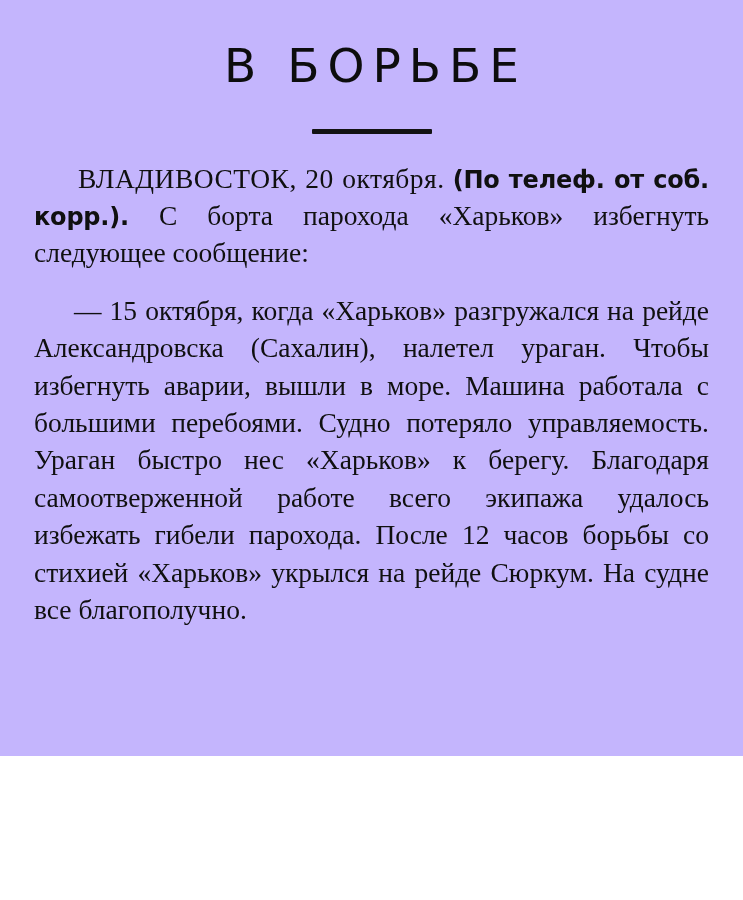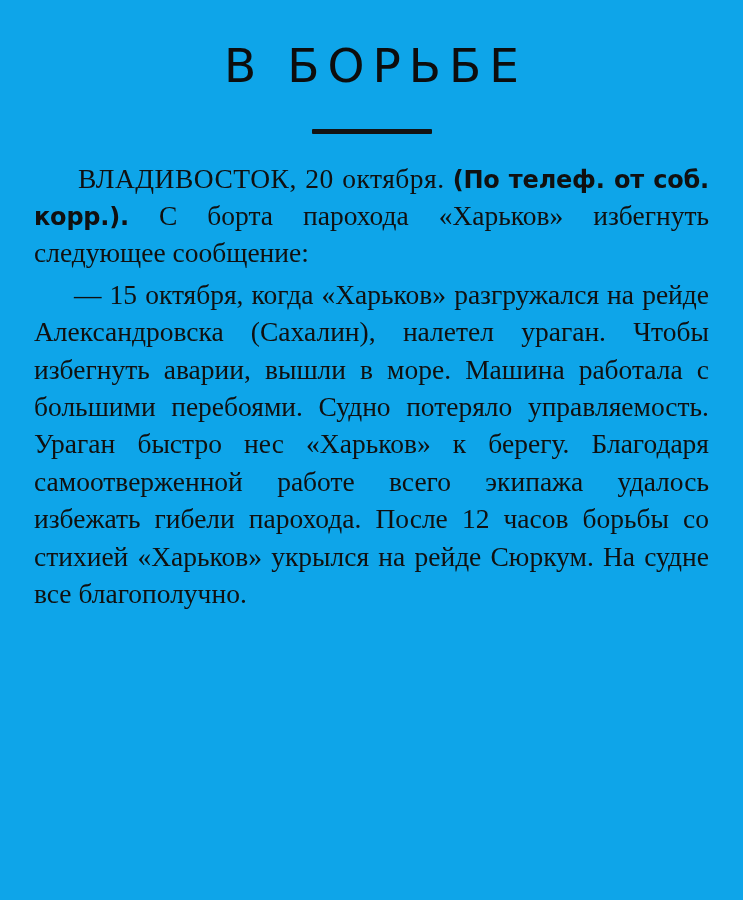--- a/index.html
+++ b/index.html
@@ -10,24 +10,24 @@
   body {
     width: 743px;
     height: 900px;
     font-family: "Liberation Serif", serif;
     color: #111111;
     overflow: hidden;
   }
   .page {
     position: relative;
     width: 743px;
-    height: 900px;
+    height: 756px;
     box-sizing: border-box;
     padding: 34px 34px 20px 34px;
-    background: #0ea5e9;
+    background: #c4b5fd;
   }
   .headline {
     text-align: center;
     font-family: "DejaVu Sans", sans-serif;
     font-weight: 400;
     letter-spacing: 7px;
     line-height: 1.12;
     color: #0d0d0d;
     margin: 0;
     padding-top: 6px;
@@ -79,21 +79,21 @@
   .bold-src {
     font-family: "DejaVu Sans", sans-serif;
     font-weight: 700;
     font-size: 24px;
     letter-spacing: -0.2px;
   }
   .dash {
     letter-spacing: 0;
   }
   .para.second {
-    margin-top: 4px;
+    margin-top: 20px;
   }
 </style>
 </head>
 <body>
 
 <div class="page">
 
   <h1 class="headline">
     <span class="headline-line line1">В БОРЬБЕ</span>
   </h1>

